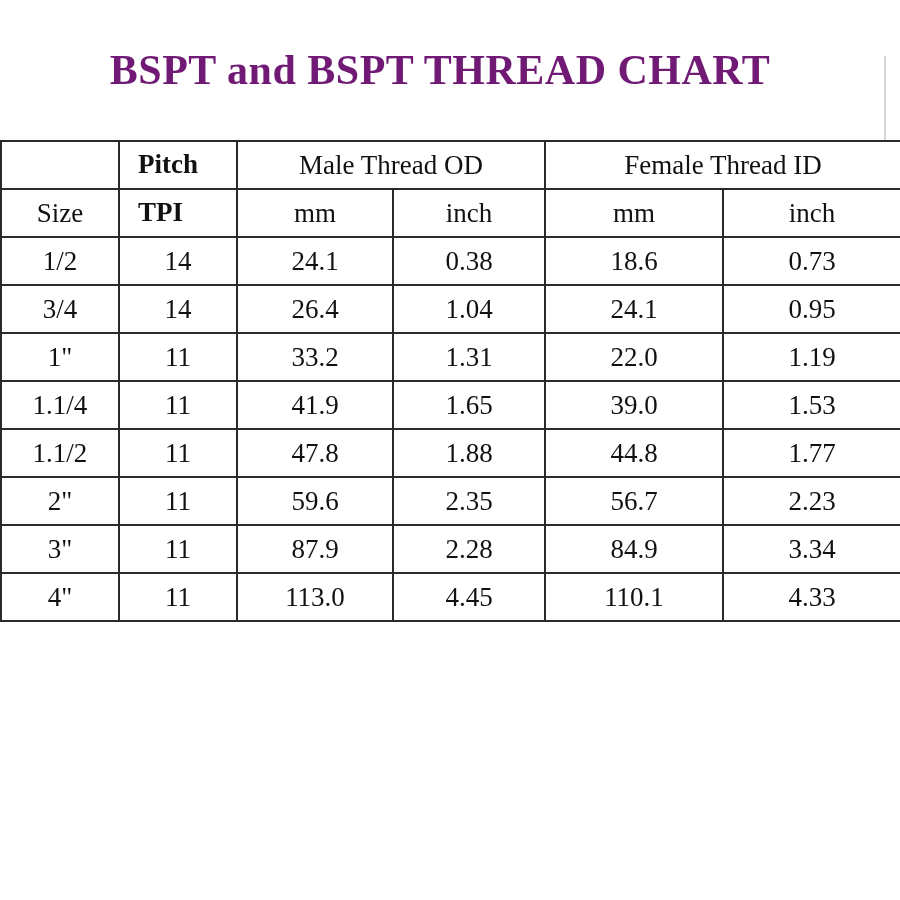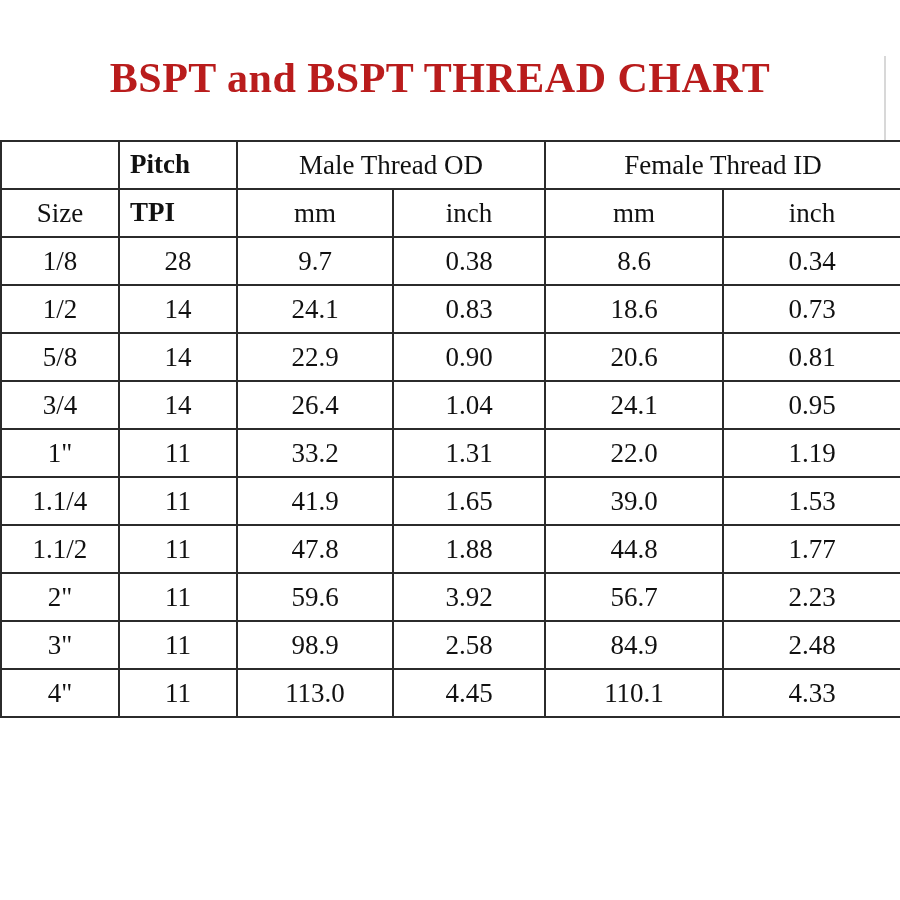--- a/index.html
+++ b/index.html
@@ -25,28 +25,28 @@
     left: 0;
     top: 0;
     width: 900px;
     height: 140px;
     background: #ffffff;
   }
 
   .title-text {
     position: absolute;
     left: 0;
-    top: 54px;
+    top: 46px;
     width: 880px;
     text-align: center;
     font-family: "Liberation Serif", serif;
     font-size: 42px;
     font-weight: 700;
     letter-spacing: 0.5px;
-    color: #b91c1c;
+    color: #701a75;
     white-space: nowrap;
   }
 
   
   .title-rule {
     position: absolute;
     left: 884px;
     top: 56px;
     width: 2px;
     height: 86px;
@@ -112,21 +112,21 @@
   col.c-minch  { width: 152px; }
   col.c-fmm    { width: 178px; }
   col.c-finch  { width: 178px; }
 
   
   .pitch-lines {
     display: block;
     line-height: 1.02;
     font-weight: 700;
     text-align: left;
-    padding-left: 10px;
+    padding-left: 18px;
   }
 
   
   td.val {
     font-size: 27px;
   }
 
   
   table.chart tr:first-child th:first-child,
   table.chart tr:first-child td:first-child {
@@ -168,42 +168,26 @@
             <span class="pitch-lines">TPI</span>
           </th>
           <th class="hdr hdr-sub">mm</th>
           <th class="hdr hdr-sub">inch</th>
           <th class="hdr hdr-sub">mm</th>
           <th class="hdr hdr-sub">inch</th>
         </tr>
       </thead>
       <tbody id="tbody">
           <tr>
-            <td class="val">1/8</td>
-            <td class="val">28</td>
-            <td class="val">9.7</td>
-            <td class="val">0.38</td>
-            <td class="val">8.6</td>
-            <td class="val">0.34</td>
-          </tr>
-          <tr>
             <td class="val">1/2</td>
             <td class="val">14</td>
             <td class="val">24.1</td>
-            <td class="val">0.83</td>
+            <td class="val">0.38</td>
             <td class="val">18.6</td>
             <td class="val">0.73</td>
-          </tr>
-          <tr>
-            <td class="val">5/8</td>
-            <td class="val">14</td>
-            <td class="val">22.9</td>
-            <td class="val">0.90</td>
-            <td class="val">20.6</td>
-            <td class="val">0.81</td>
           </tr>
           <tr>
             <td class="val">3/4</td>
             <td class="val">14</td>
             <td class="val">26.4</td>
             <td class="val">1.04</td>
             <td class="val">24.1</td>
             <td class="val">0.95</td>
           </tr>
           <tr>
@@ -227,31 +211,31 @@
             <td class="val">11</td>
             <td class="val">47.8</td>
             <td class="val">1.88</td>
             <td class="val">44.8</td>
             <td class="val">1.77</td>
           </tr>
           <tr>
             <td class="val">2"</td>
             <td class="val">11</td>
             <td class="val">59.6</td>
-            <td class="val">3.92</td>
+            <td class="val">2.35</td>
             <td class="val">56.7</td>
             <td class="val">2.23</td>
           </tr>
           <tr>
             <td class="val">3"</td>
             <td class="val">11</td>
-            <td class="val">98.9</td>
-            <td class="val">2.58</td>
+            <td class="val">87.9</td>
+            <td class="val">2.28</td>
             <td class="val">84.9</td>
-            <td class="val">2.48</td>
+            <td class="val">3.34</td>
           </tr>
           <tr>
             <td class="val">4"</td>
             <td class="val">11</td>
             <td class="val">113.0</td>
             <td class="val">4.45</td>
             <td class="val">110.1</td>
             <td class="val">4.33</td>
           </tr>
         </tbody>

